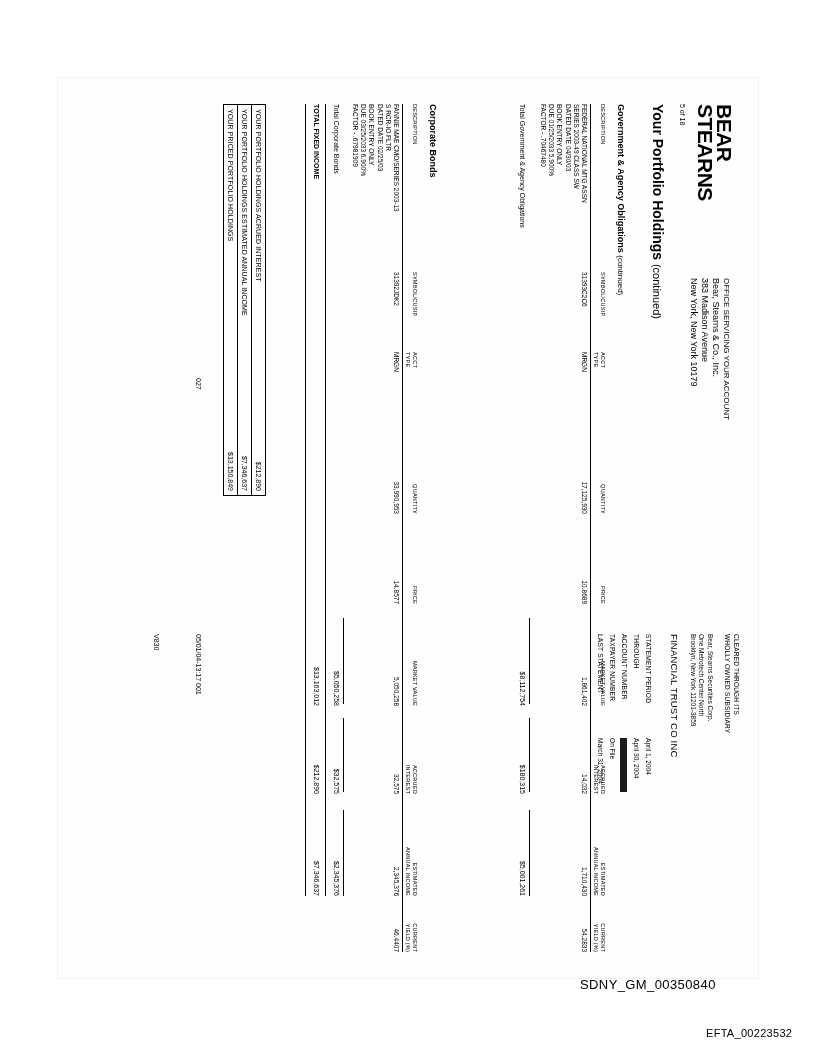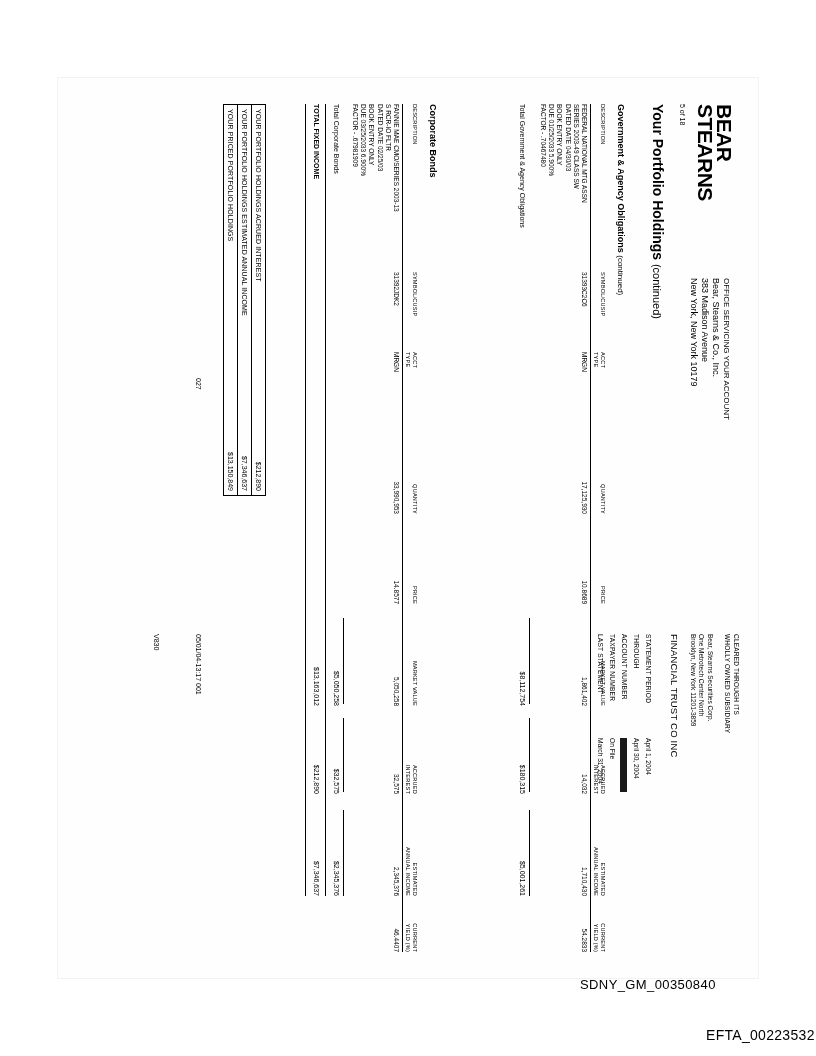--- a/index.html
+++ b/index.html
@@ -225,21 +225,21 @@
     left: 580px;
     top: 977px;
     font-size: 13px;
     letter-spacing: 0.4px;
     text-align: right;
   }
   .bates2 {
     position: absolute;
     left: 706px;
     top: 1027px;
-    font-size: 14px;
+    font-size: 11px;
     letter-spacing: 0.3px;
   }
 </style>
 </head>
 <body>
 
 <div id="page">
 
   <div id="sheet">
 

